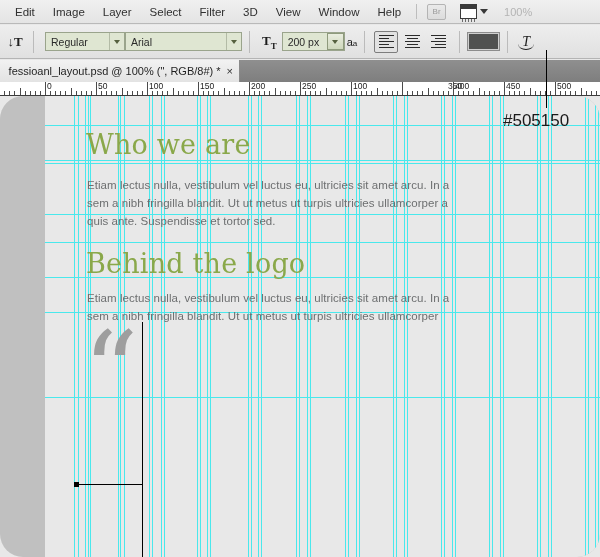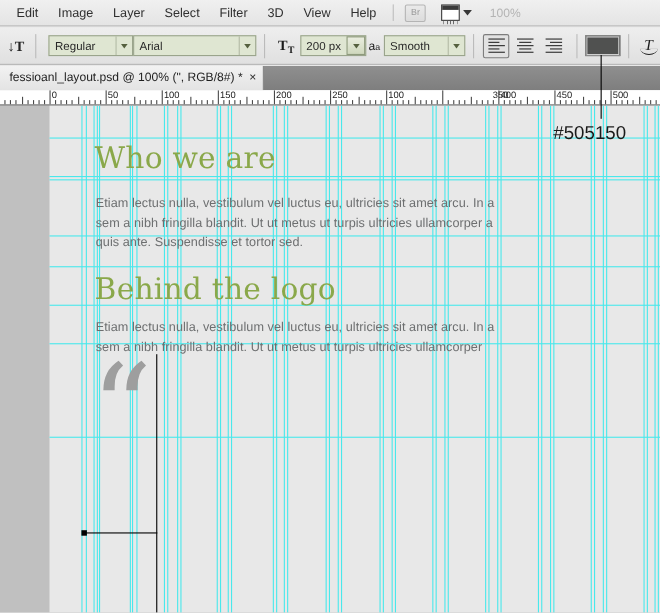--- a/index.html
+++ b/index.html
@@ -174,20 +174,21 @@
     position: absolute; top: -1px; font-size: 8.5px; color: #1a1a1a;
     font-family: "Liberation Sans", sans-serif;
   }
 
   
   .workspace {
     position: absolute; left: 0; top: 96px;
     width: 600px; height: 461px;
     background: #c0c0c0;
     overflow: hidden;
+    border-radius: 23px;
   }
   .canvas {
     position: absolute; left: 45px; top: 0;
     width: 555px; height: 461px;
     background: #e8e8e8;
   }
   .vguide {
     position: absolute; top: 0; bottom: 0; width: 1px;
     background: #49e8ec;
   }
@@ -243,20 +244,21 @@
 <div id="app">
 
   <div class="menubar">
     <div class="menu-item">Edit</div>
     <div class="menu-item">Image</div>
     <div class="menu-item">Layer</div>
     <div class="menu-item">Select</div>
     <div class="menu-item">Filter</div>
     <div class="menu-item">3D</div>
     <div class="menu-item">View</div>
+    <div class="menu-item">Window</div>
     <div class="menu-item">Help</div>
     <div class="menu-sep"></div>
     <div class="br-btn">Br</div>
     <div class="screenmode">
       <div class="sm-icon"></div>
       <div class="caret"></div>
     </div>
     <div class="zoomlabel">100%</div>
   </div>
 
@@ -282,26 +284,20 @@
 
     <div class="sizeT">T<sub>T</sub></div>
     <div class="combo c-size">
       <span>200 px</span>
       <span class="arrowbox">
           <i class="dncaret"></i>
         </span>
     </div>
 
     <div class="aaT">a<span class="sm">a</span></div>
-    <div class="combo c-aa">
-      <span>Smooth</span>
-      <span class="arrowbox">
-          <i class="dncaret"></i>
-        </span>
-    </div>
 
     <div class="ob-sep"></div>
 
     <div class="align-group">
       <div class="align-btn active">
         <span class="bars al-l">
             <i></i>
             <i></i>
             <i></i>
             <i></i>

